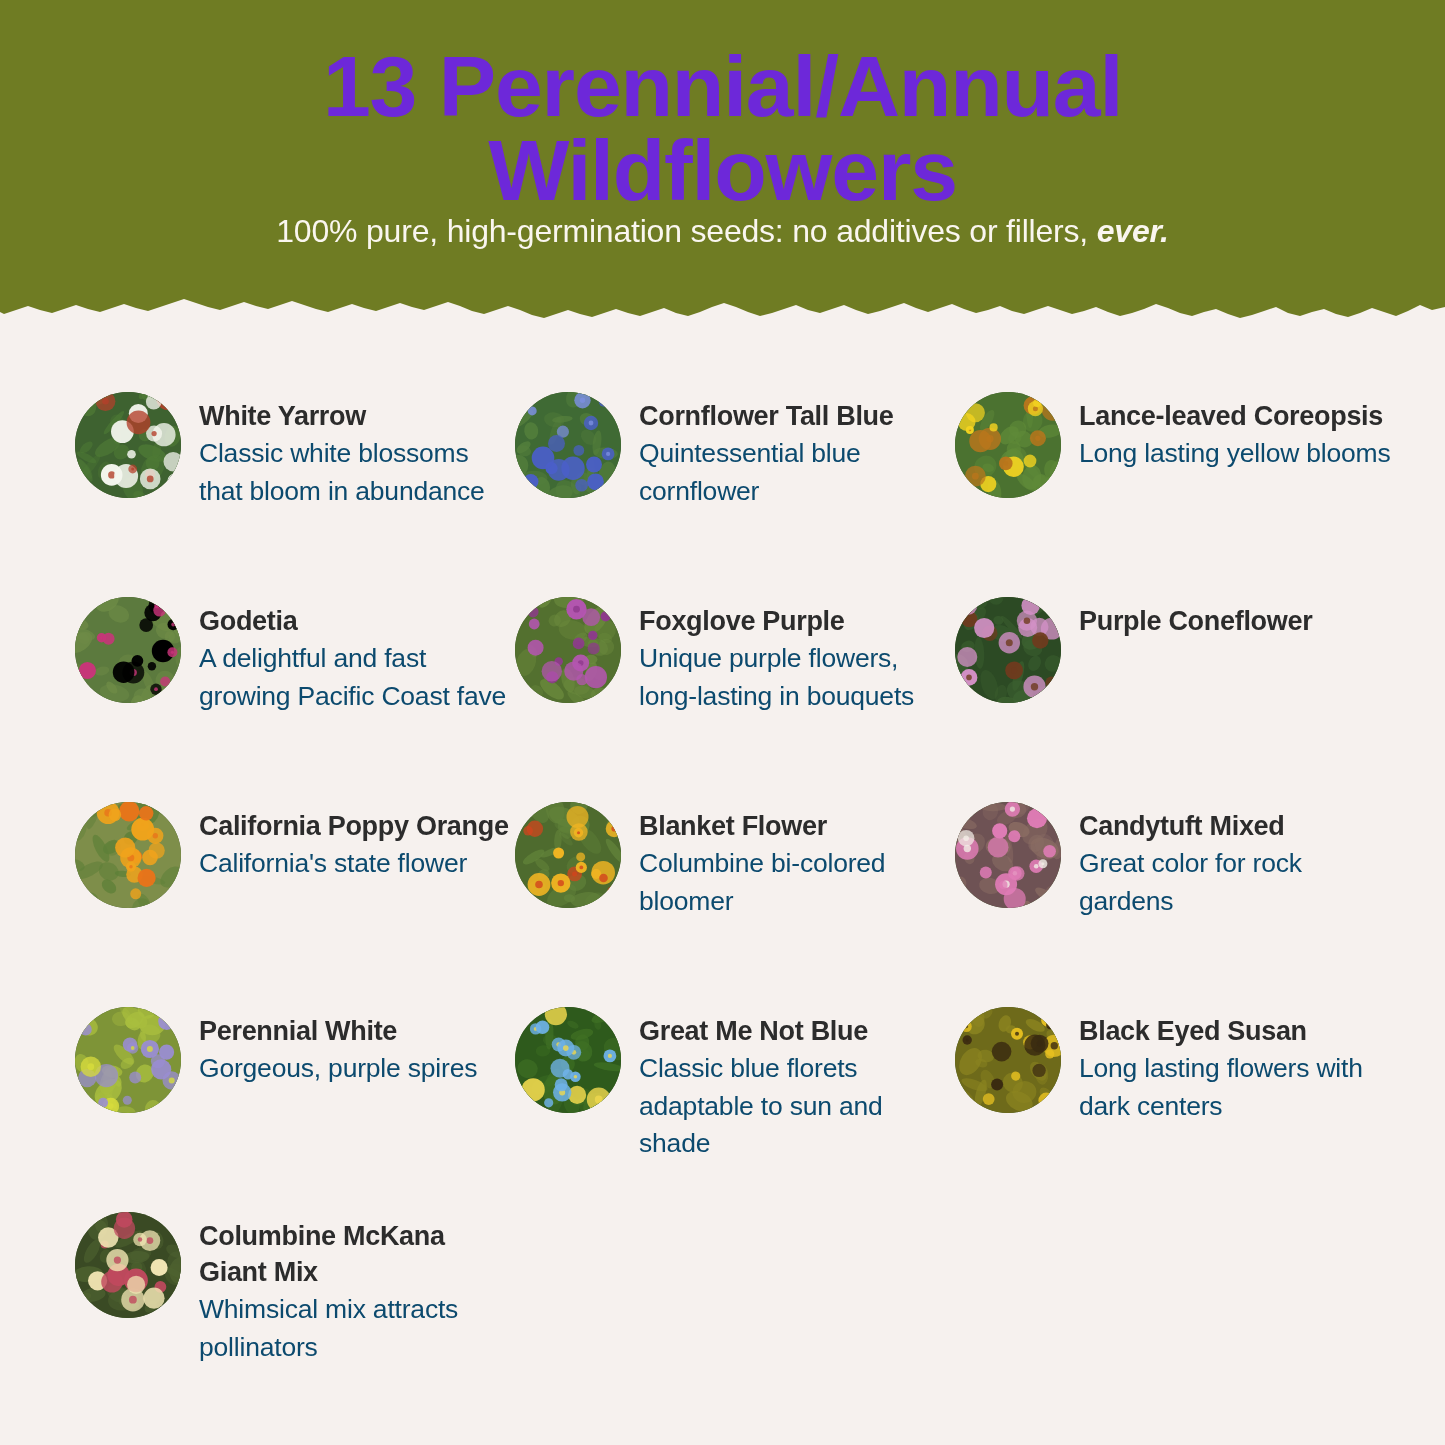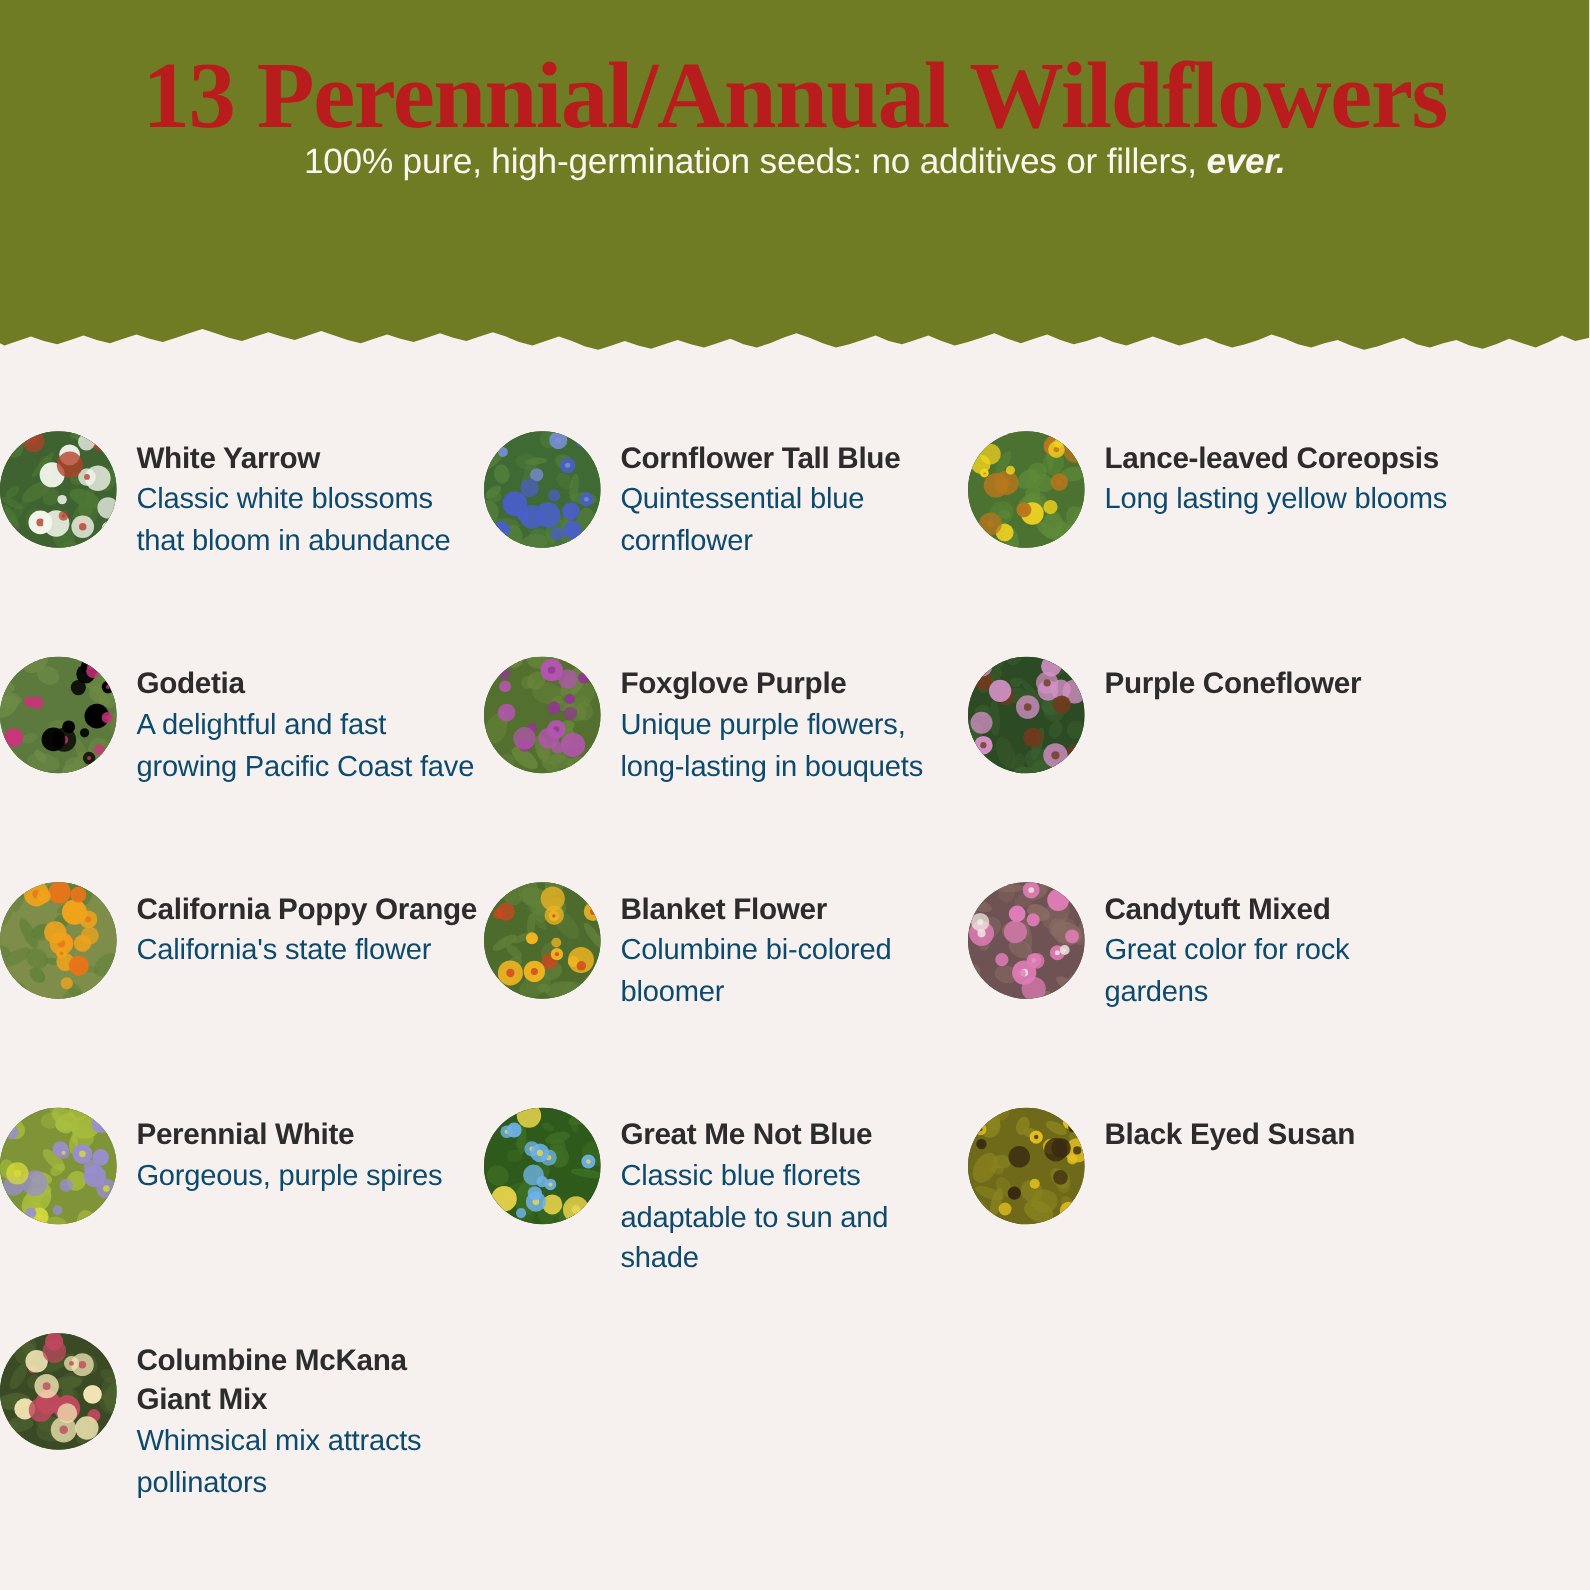--- a/index.html
+++ b/index.html
@@ -29,22 +29,22 @@
   }
   .header-bg svg { display: block; width: 1445px; height: 330px; }
   .header-content {
     position: absolute;
     top: 0; left: 0;
     width: 1445px;
     padding-top: 44px;
     text-align: center;
   }
   .title {
-    color: #b91c1c;
-    font-family: Liberation Serif, serif;
+    color: #6d28d9;
+    font-family: Liberation Sans, sans-serif;
     font-weight: 700;
     font-size: 86px;
     line-height: 0.98;
     letter-spacing: -1.2px;
     padding: 0 120px;
   }
   .subtitle {
     color: #FAF6EF;
     font-size: 32px;
     font-weight: 400;
@@ -55,20 +55,21 @@
   
   .grid {
     position: absolute;
     top: 382px;
     left: 0;
     width: 1445px;
     display: grid;
     grid-template-columns: 440px 440px 440px;
     grid-auto-rows: 205px;
     column-gap: 0px;
+    padding-left: 75px;
   }
   .item {
     display: flex;
     align-items: flex-start;
     gap: 18px;
   }
   .thumb {
     flex: 0 0 auto;
     width: 106px; height: 106px;
     border-radius: 50%;
@@ -812,20 +813,21 @@
             <circle cx="46.6" cy="44.6" r="9.8" fill="#3A2A10" opacity="0.83"></circle>
             <circle cx="91.3" cy="93.5" r="7.9" fill="#E8C120" opacity="0.83"></circle>
             <circle cx="62.0" cy="26.7" r="6.0" fill="#E8C120" opacity="0.95"></circle>
             <circle cx="62.0" cy="26.7" r="2.0" fill="#3A2A10" opacity="0.8"></circle>
             <circle cx="84.1" cy="63.4" r="6.7" fill="#3A2A10" opacity="0.72"></circle>
             <circle cx="94.8" cy="47.0" r="4.6" fill="#E8C120" opacity="0.81"></circle>
   </svg>
         </div>
         <div class="item-text">
           <div class="item-name">Black Eyed Susan</div>
+          <div class="item-desc">Long lasting flowers with dark centers</div>
         </div>
       </div>
       <div class="item wide">
         <div class="thumb">
           <svg viewBox="0 0 106 106" xmlns="http://www.w3.org/2000/svg">
     <rect width="106" height="106" fill="#3A4A24"></rect>
     <ellipse cx="18.2" cy="82.8" rx="12.4" ry="6.9" fill="#4E6230" opacity="0.72" transform="rotate(170 18.2 82.8)"></ellipse>
             <ellipse cx="5.0" cy="88.0" rx="12.2" ry="5.2" fill="#4E6230" opacity="0.78" transform="rotate(153 5.0 88.0)"></ellipse>
             <ellipse cx="61.4" cy="45.2" rx="13.1" ry="6.1" fill="#4E6230" opacity="0.72" transform="rotate(175 61.4 45.2)"></ellipse>
             <ellipse cx="10.9" cy="95.6" rx="7.8" ry="4.2" fill="#4E6230" opacity="0.71" transform="rotate(114 10.9 95.6)"></ellipse>

